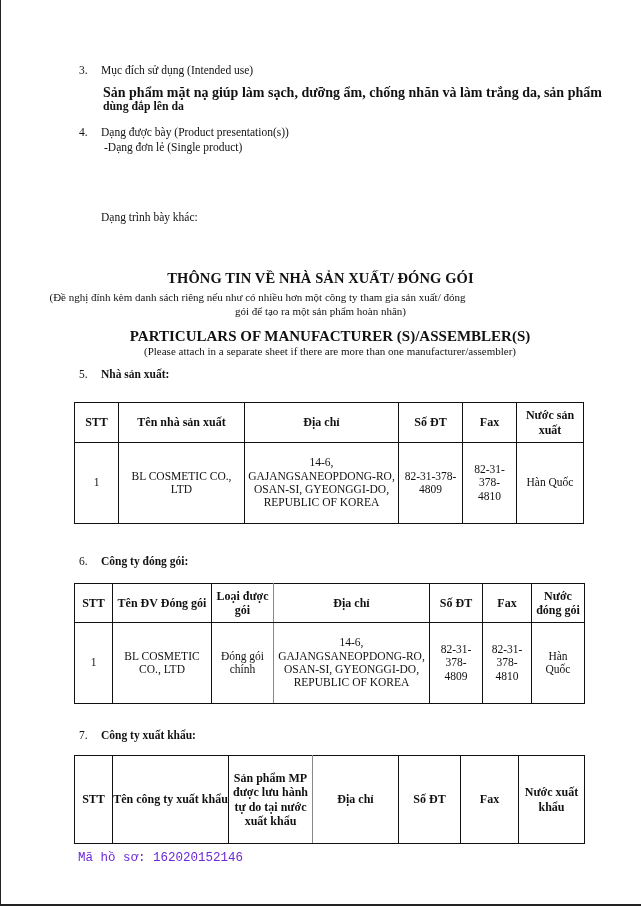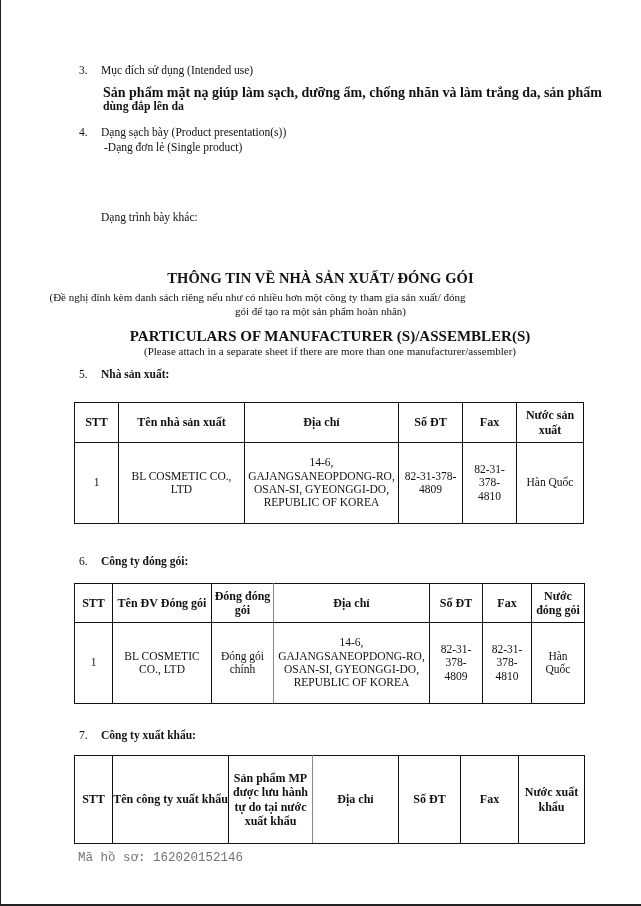--- a/index.html
+++ b/index.html
@@ -35,36 +35,36 @@
       vertical-align: middle;
       padding: 0 1px;
       line-height: 1.17;
       margin-left: 6px;
     }
     table.grid th { font-weight: bold; font-size: 12px; }
     table.grid .light { border-left-color: #888; border-right-color: #888; }
     .mono {
       font-family: "Liberation Mono", "DejaVu Sans Mono", monospace;
       font-size: 12.5px;
-      color: #737373;
+      color: #6d28d9;
     }
   </style>
 </head>
 <body>
 
 <div class="page-border-left"></div>
 <div class="page-border-bottom"></div>
 
 <div class="num" style="left:79px; top:64px;">3.</div>
 <div class="abs" style="left:101px; top:64px;">Mục đích sử dụng (Intended use)</div>
 <div class="abs bold" style="left:103px; top:85px; font-size:14px;text-align:right;">Sản phẩm mặt nạ giúp làm sạch, dưỡng ẩm, chống nhăn và làm trắng da, sản phẩm</div>
 <div class="abs bold" style="left:103px; top:99px; font-size:11.8px;">dùng đắp lên da</div>
 
 <div class="num" style="left:79px; top:126px;">4.</div>
-<div class="abs" style="left:101px; top:126px;">Dạng sạch bày (Product presentation(s))</div>
+<div class="abs" style="left:101px; top:126px;">Dạng được bày (Product presentation(s))</div>
 <div class="abs" style="left:104px; top:141px;">-Dạng đơn lẻ (Single product)</div>
 <div class="abs" style="left:101px; top:183px;margin-top:28px;">Dạng trình bày khác:</div>
 
 <div class="abs center h-title" style="left:0; width:641px; top:270px;">THÔNG TIN VỀ NHÀ SẢN XUẤT/ ĐÓNG GÓI</div>
 <div class="abs center h-sub" style="left:0; width:515px; top:291px;">(Đề nghị đính kèm danh sách riêng nếu như có nhiều hơn một công ty tham gia sản xuất/ đóng</div>
 <div class="abs center h-sub" style="left:0; width:641px; top:305px;">gói để tạo ra một sản phẩm hoàn nhăn)</div>
 <div class="abs center h-title-en" style="left:0; width:660px; top:327px;">PARTICULARS OF MANUFACTURER (S)/ASSEMBLER(S)</div>
 <div class="abs center h-sub" style="left:0; width:660px; top:345px;">(Please attach in a separate sheet if there are more than one manufacturer/assembler)</div>
 
 <div class="num" style="left:79px; top:368px;">5.</div>
@@ -109,21 +109,21 @@
       <col style="width:62px">
       <col style="width:156px">
       <col style="width:53px">
       <col style="width:49px">
       <col style="width:53px">
   </colgroup>
   <tbody>
       <tr style="height:39px;">
     <th>STT</th>
     <th>Tên ĐV Đóng gói</th>
-    <th class="light">Đóng đóng gói</th>
+    <th class="light">Loại được gói</th>
     <th>Địa chỉ</th>
     <th>Số ĐT</th>
     <th>Fax</th>
     <th>Nước đóng gói</th>
   </tr>
   <tr style="height:81px;">
     <td>1</td>
     <td>BL COSMETIC CO., LTD</td>
     <td class="light">Đóng gói chính</td>
     <td>14-6, GAJANGSANEOPDONG-RO, OSAN-SI, GYEONGGI-DO, REPUBLIC OF KOREA</td>

